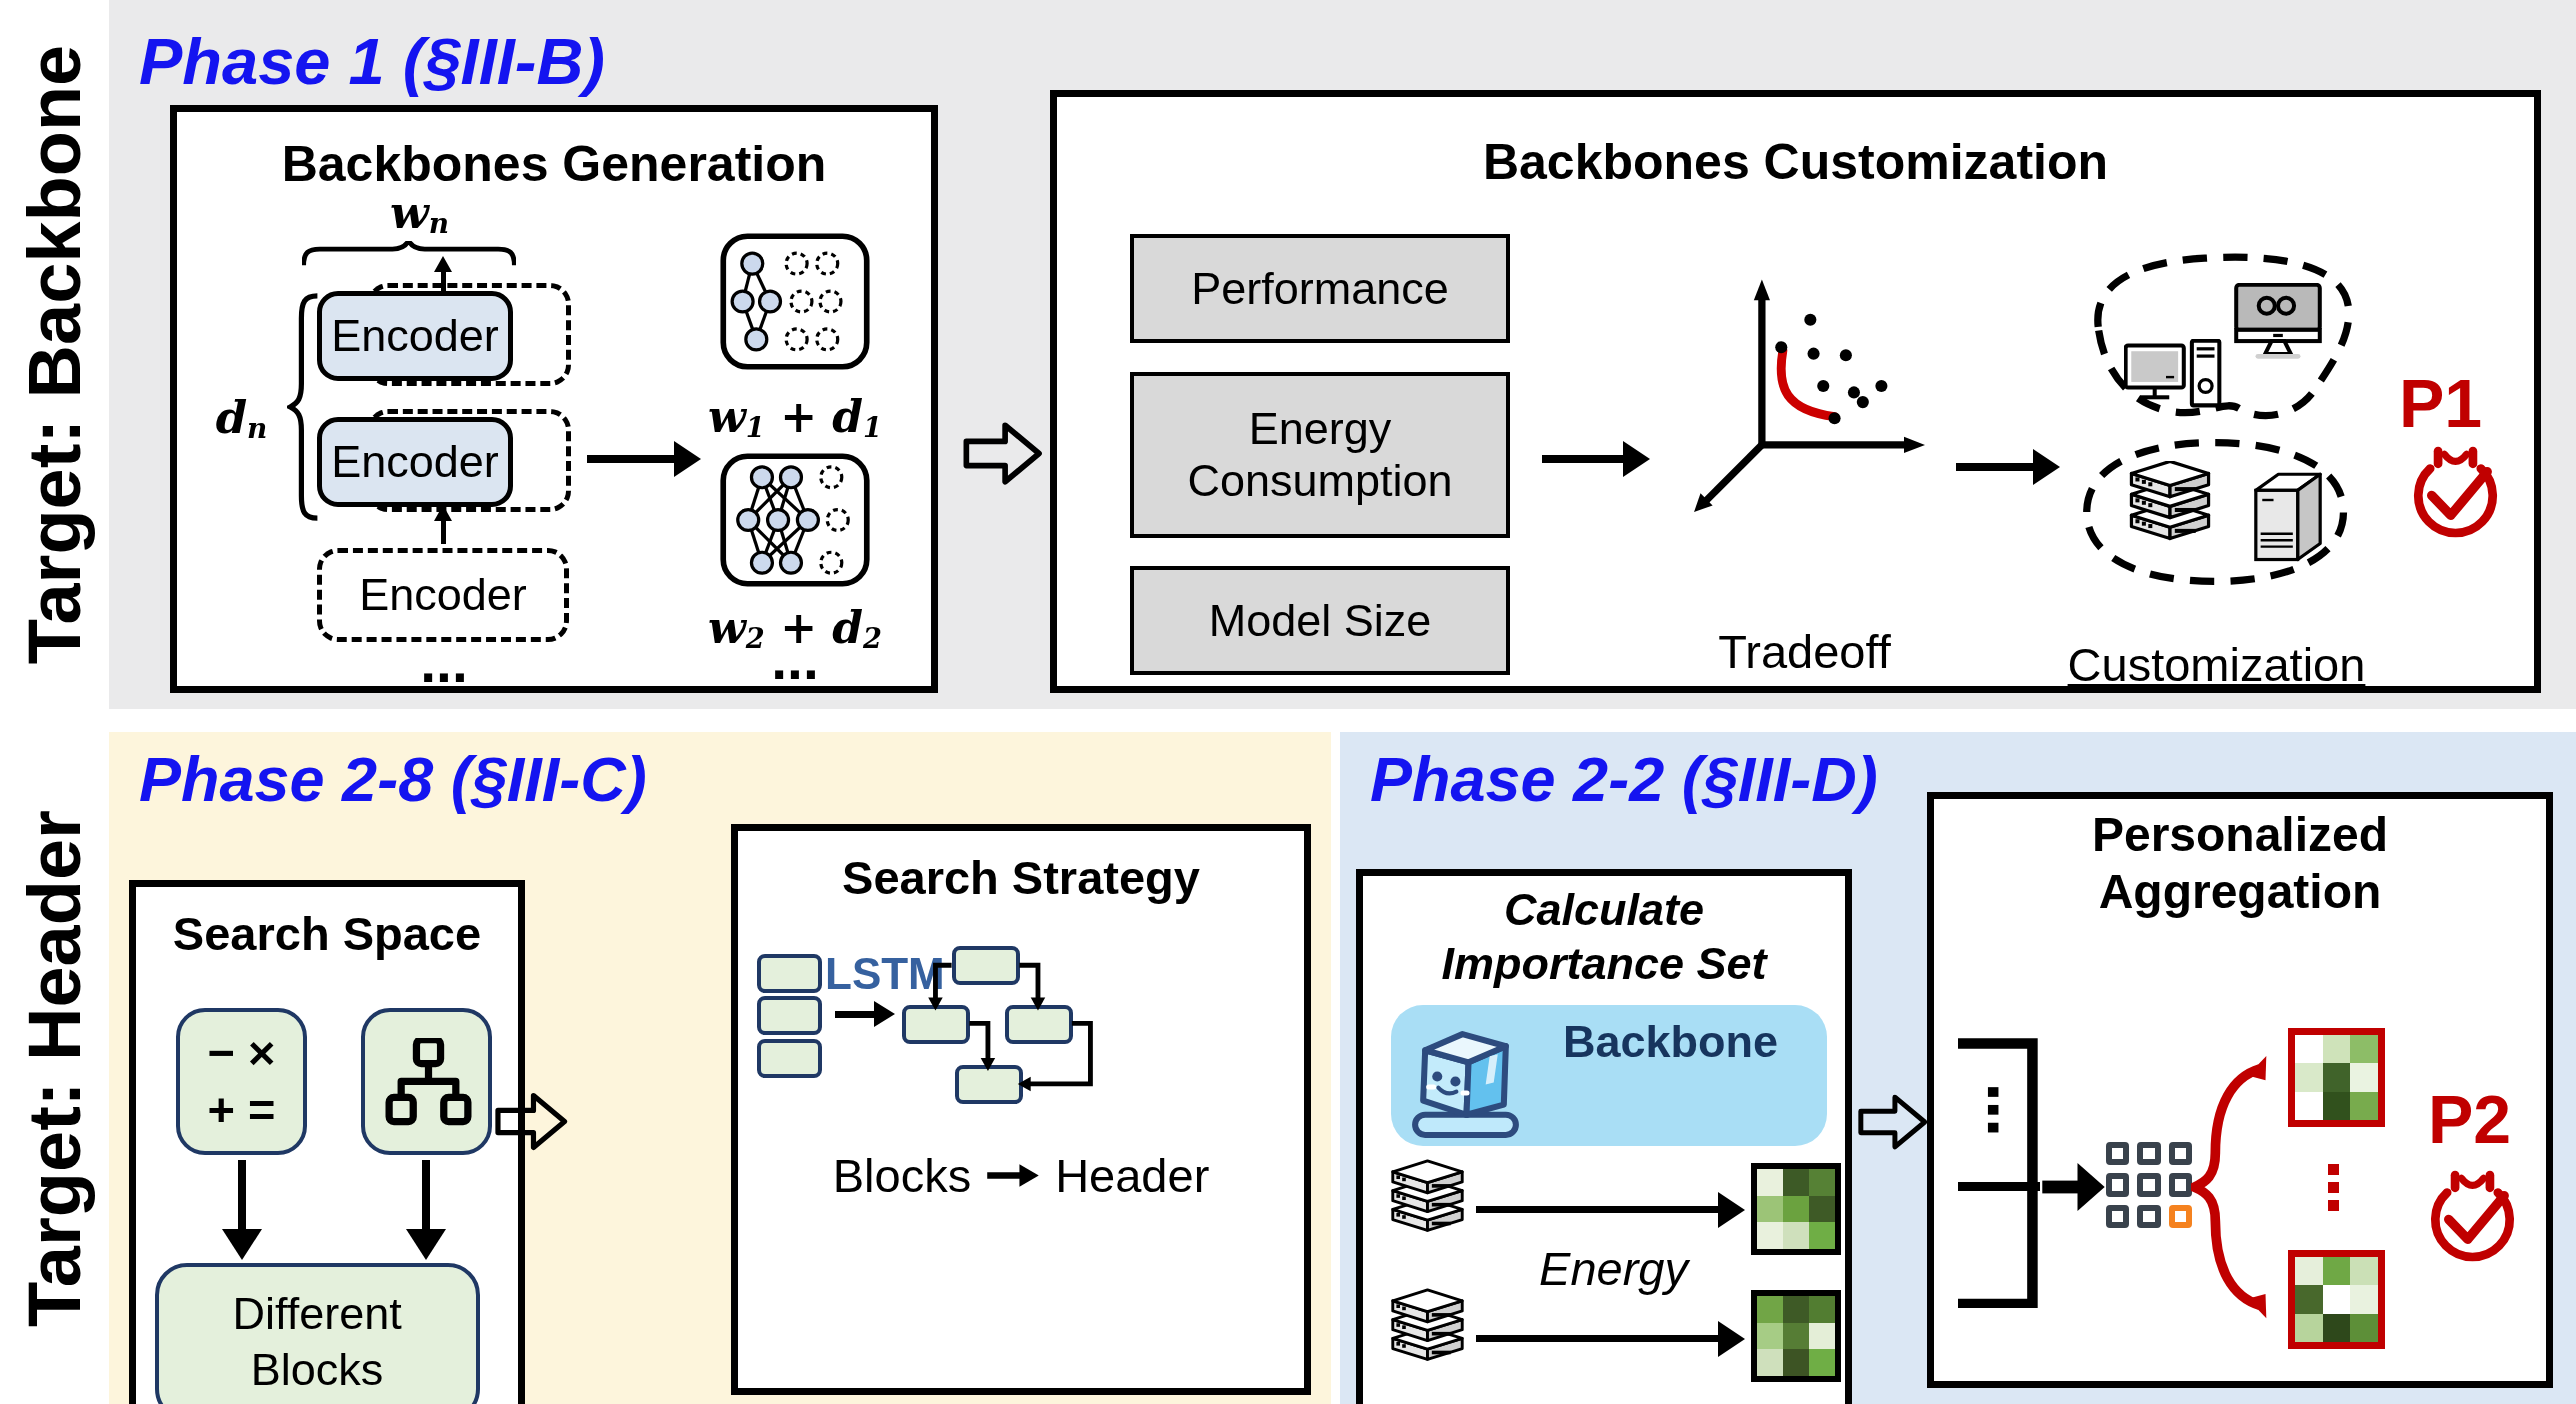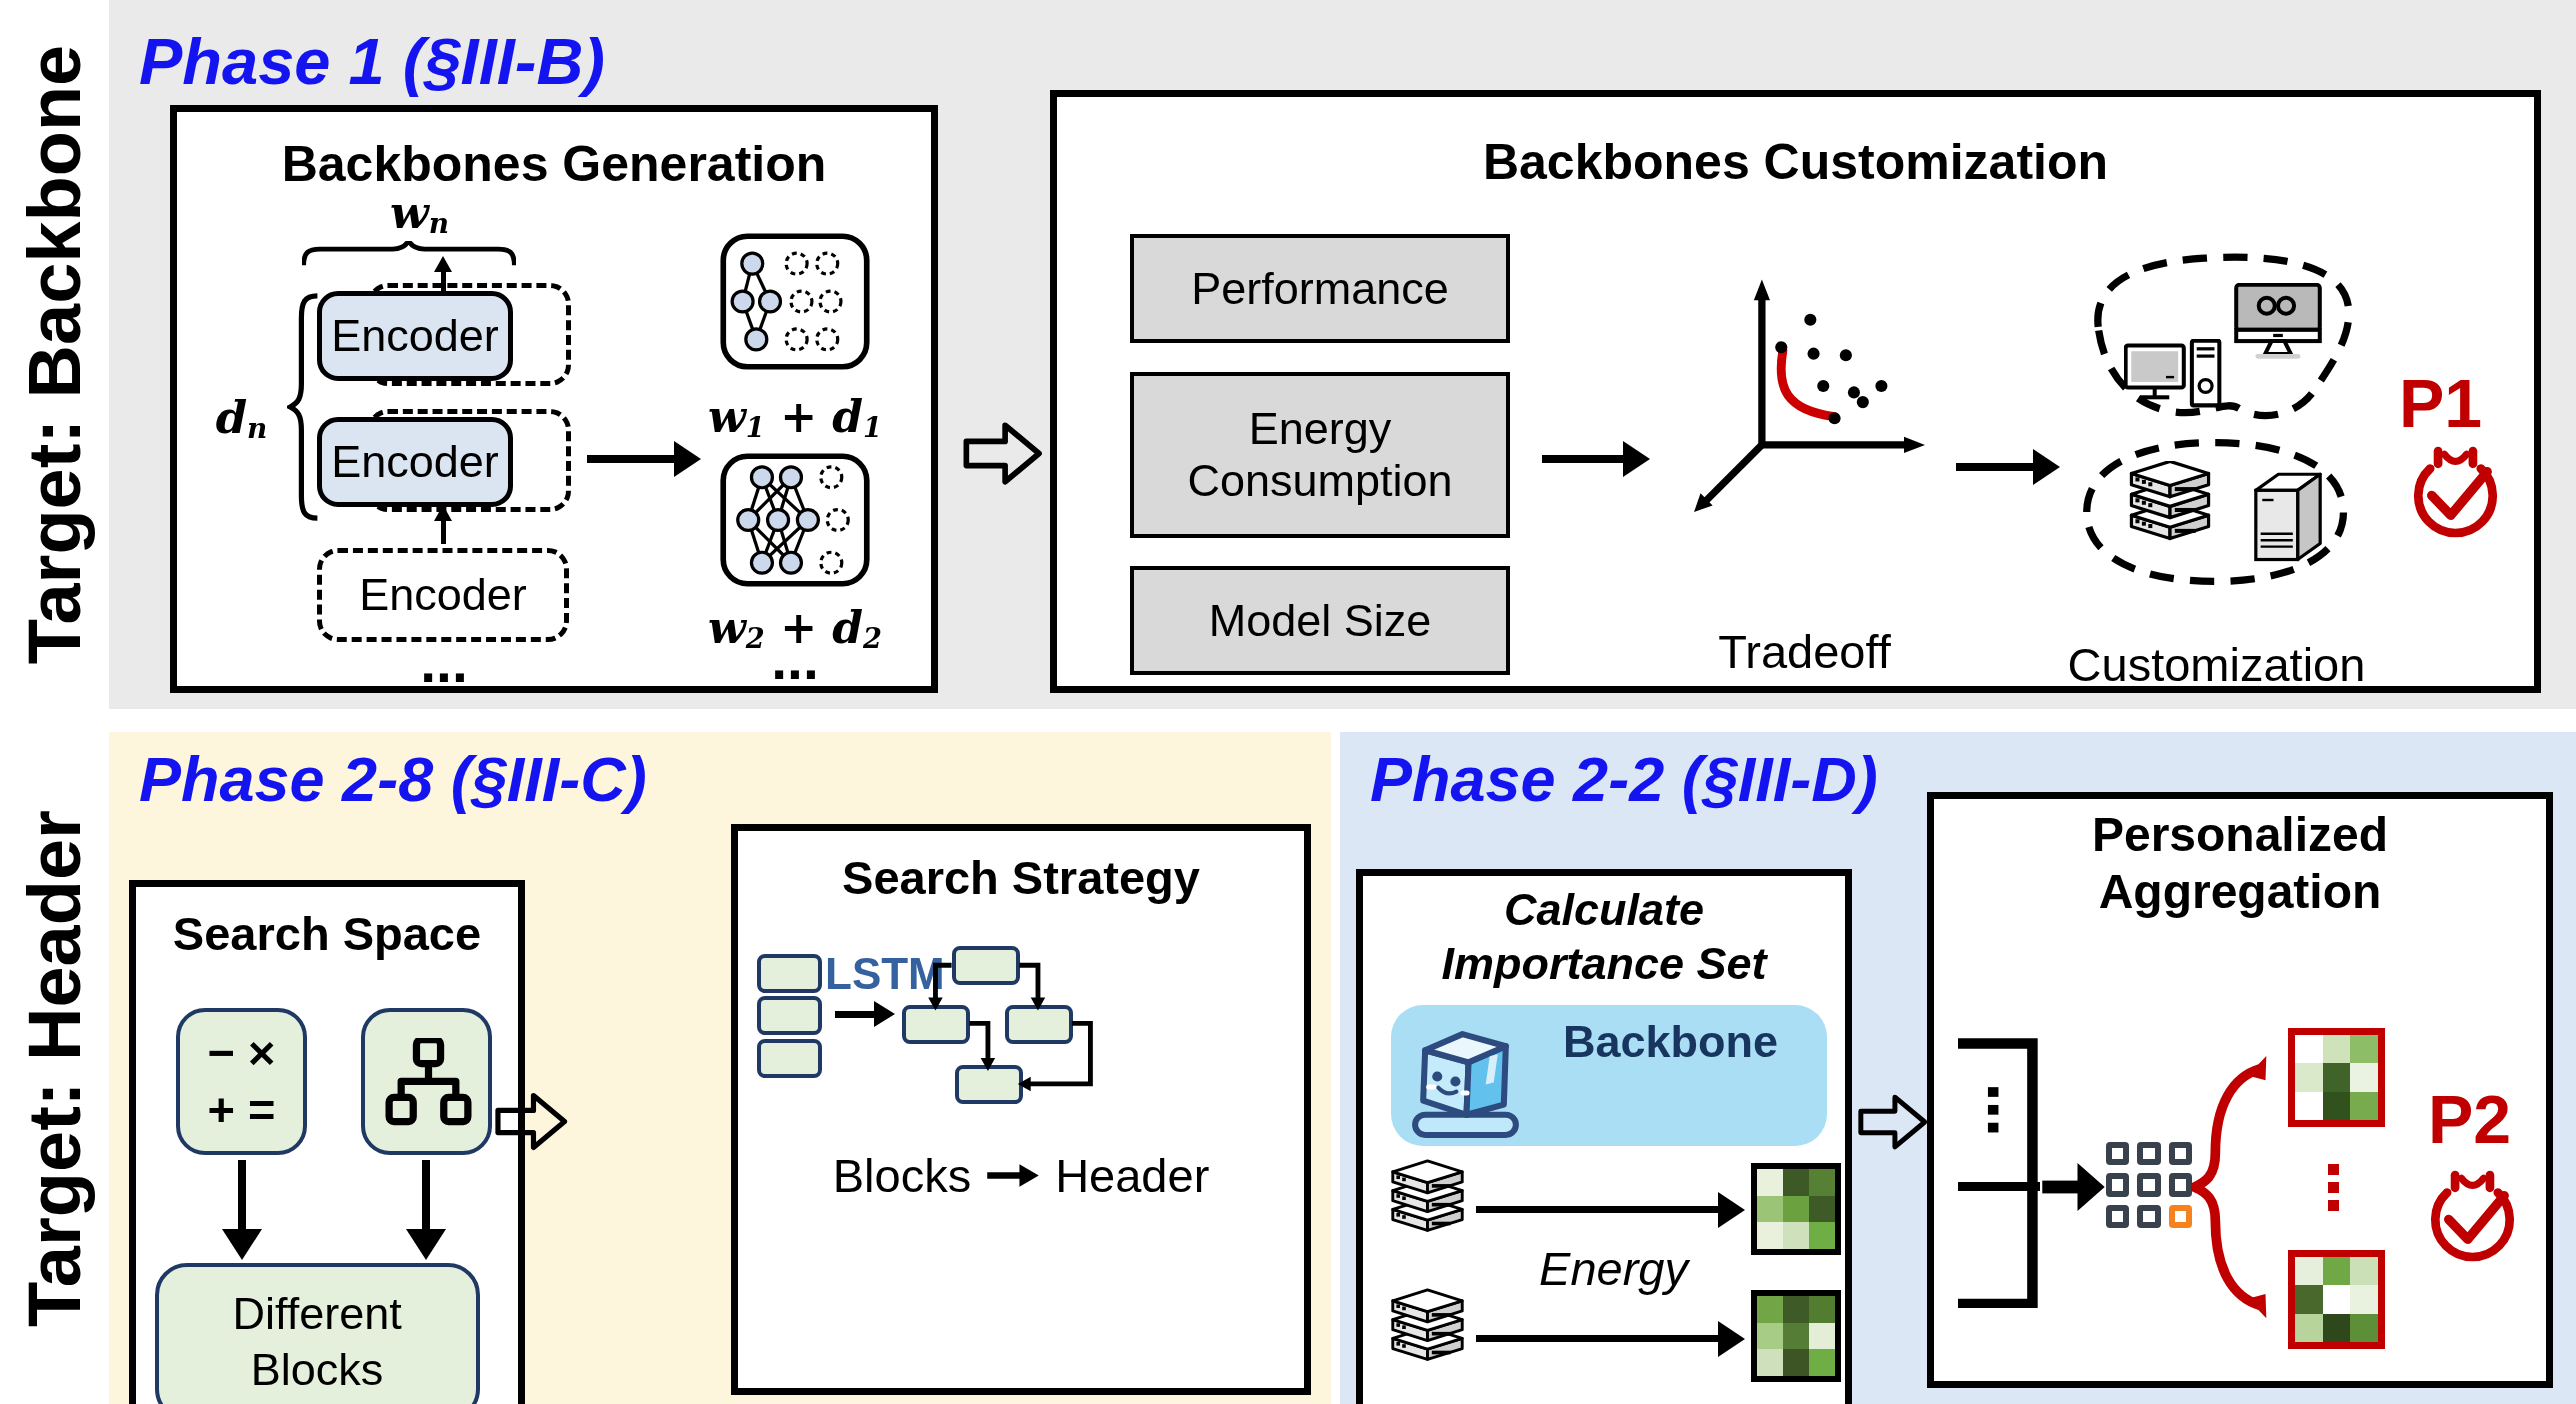--- a/index.html
+++ b/index.html
@@ -271,21 +271,21 @@
 
     <svg class="abs" style="left:1194px;top:372px;" width="74" height="99" viewBox="0 0 92 122">
       <polygon points="6,26 34,6 86,6 58,26" fill="#fff" stroke="#000" stroke-width="4" stroke-linejoin="round"></polygon>
       <polygon points="58,26 86,6 86,92 58,112" fill="#c6c6c6" stroke="#000" stroke-width="4" stroke-linejoin="round"></polygon>
       <rect x="6" y="26" width="52" height="86" fill="#e8e8e8" stroke="#000" stroke-width="4"></rect>
       <line x1="14" y1="38" x2="28" y2="38" stroke="#000" stroke-width="3"></line>
       <line x1="12" y1="80" x2="52" y2="80" stroke="#000" stroke-width="3"></line>
       <line x1="12" y1="88" x2="52" y2="88" stroke="#000" stroke-width="3"></line>
       <line x1="12" y1="96" x2="52" y2="96" stroke="#000" stroke-width="3"></line>
     </svg>
-    <div class="ctext" style="left:994px;top:540px;width:331px;font-size:47px;">Customization</div>
+    <div class="ctext" style="left:994px;top:540px;width:331px;font-size:47px;text-decoration:underline;">Customization</div>
 
     <div class="pbadge" style="left:1317px;top:267px;width:133px;">P1</div>
     <svg class="abs" style="left:1351px;top:343px;" width="95" height="103" viewBox="0 0 120 130">
       <g stroke="#c00000" fill="none" stroke-linecap="round">
         <line x1="38" y1="14" x2="38" y2="30" stroke-width="11"></line>
         <line x1="82" y1="14" x2="82" y2="30" stroke-width="11"></line>
         <path d="M46,18 Q60,36 74,18" stroke-width="9"></path>
         <path d="M28,36 A47,47 0 1 0 92,36" stroke-width="11"></path>
         <path d="M30,70 L54,95 L100,40" stroke-width="12" stroke-linejoin="round"></path>
       </g>

